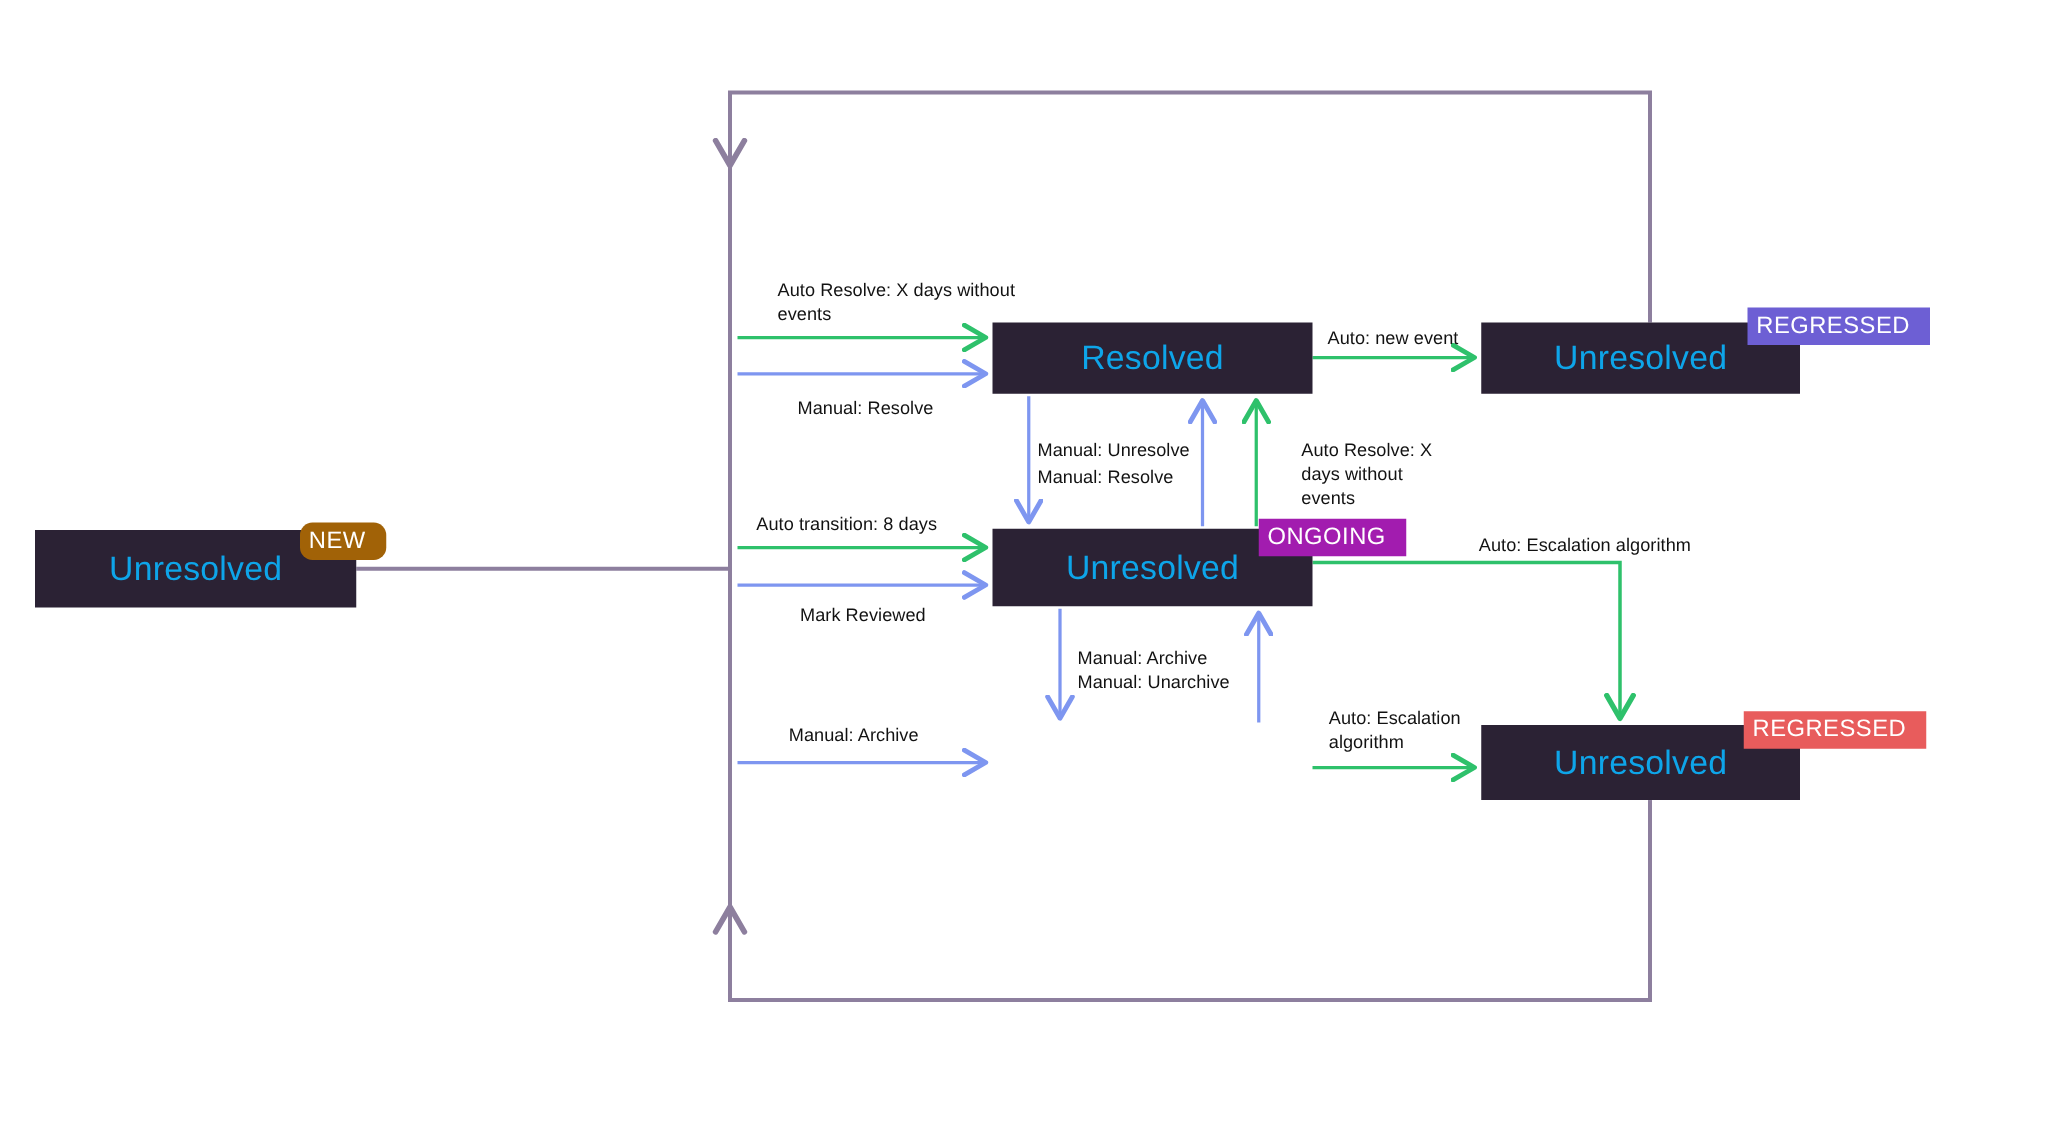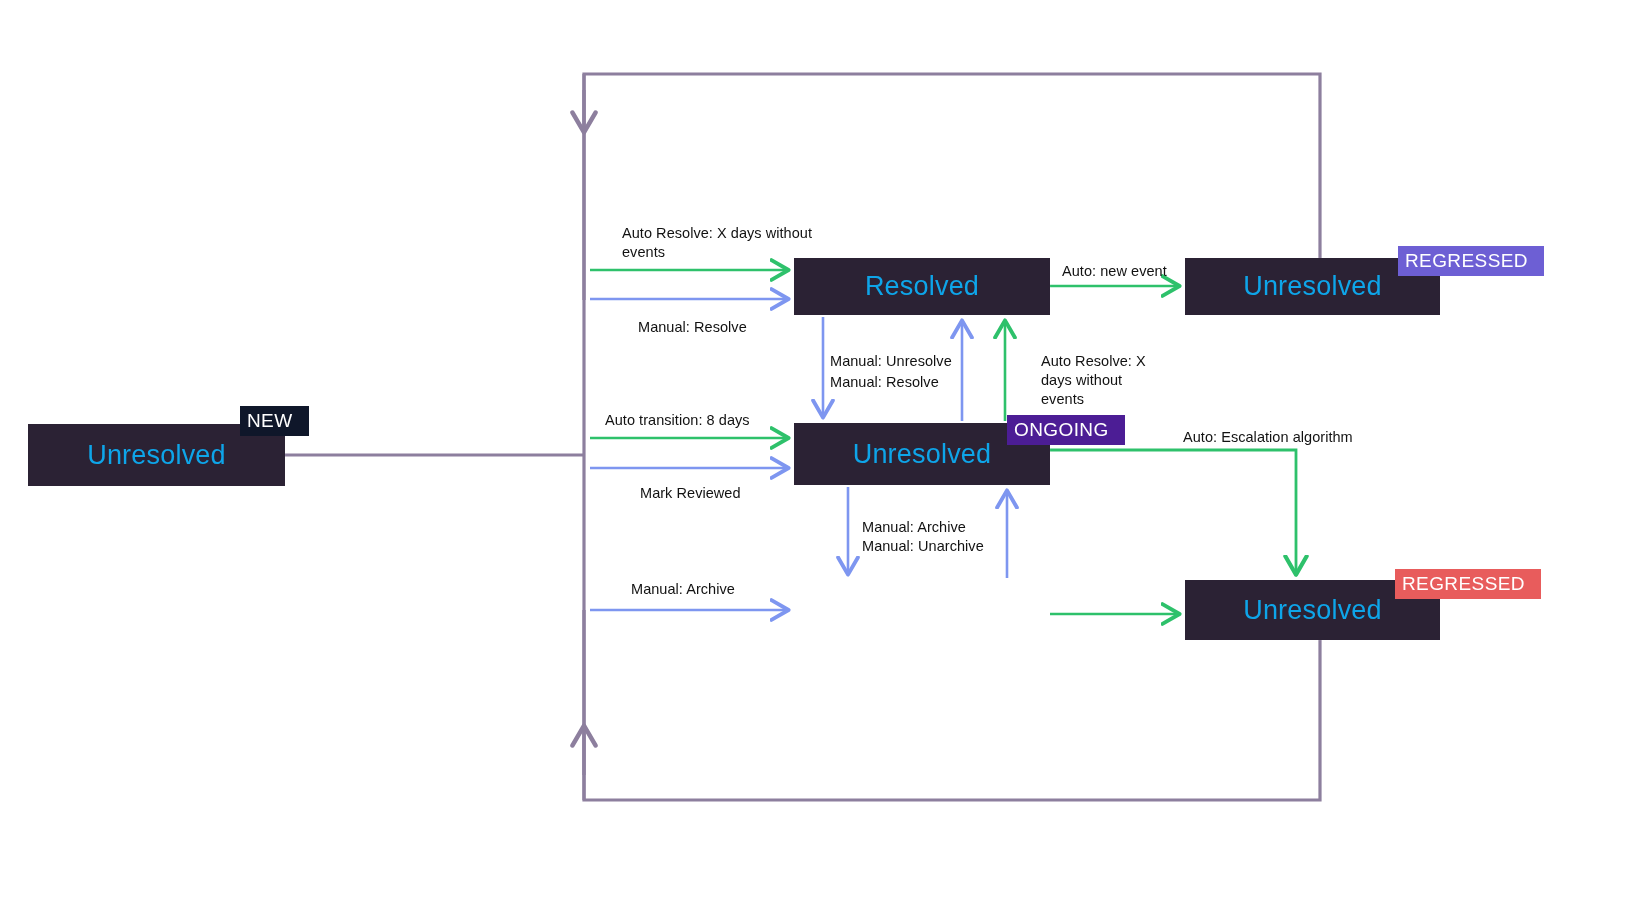--- a/index.html
+++ b/index.html
@@ -156,23 +156,23 @@
 
 
   <div class="node" style="left:1185px; top:258px; width:255px; height:57px;">
     <span>Unresolved</span>
   </div>
 
   <div class="node" style="left:1185px; top:580px; width:255px; height:60px;">
     <span>Unresolved</span>
   </div>
 
-  <div class="badge" style="left:240px; top:406px; background:#0f172a;">NEW</div>
-
-  <div class="badge" style="left:1007px; top:415px; background:#4c1d95;">ONGOING</div>
+  <div class="badge" style="left:240px; top:418px; background:#a16207;border-radius:10px;">NEW</div>
+
+  <div class="badge" style="left:1007px; top:415px; background:#a21caf;">ONGOING</div>
 
   <div class="badge" style="left:1398px; top:246px; background:#6d5fd4;">REGRESSED</div>
 
   <div class="badge" style="left:1395px; top:569px; background:#e85c5c;">REGRESSED</div>
 
   <div class="edge-label" style="left:598px; top:224px; width:200px;margin-left:24px;">Auto Resolve: X days without
 events</div>
 
   <div class="edge-label" style="left:638px; top:318px; width:190px;">Manual: Resolve</div>
 
@@ -190,14 +190,16 @@
 
   <div class="edge-label" style="left:862px; top:518px; width:190px;">Manual: Archive
 Manual: Unarchive</div>
 
   <div class="edge-label" style="left:631px; top:580px; width:190px;">Manual: Archive</div>
 
   <div class="edge-label" style="left:1062px; top:262px; width:180px;">Auto: new event</div>
 
   <div class="edge-label" style="left:1183px; top:428px; width:240px;">Auto: Escalation algorithm</div>
 
+  <div class="edge-label" style="left:1063px; top:566px; width:155px;">Auto: Escalation
+algorithm</div>
 
 </div>
 
 </body></html>

